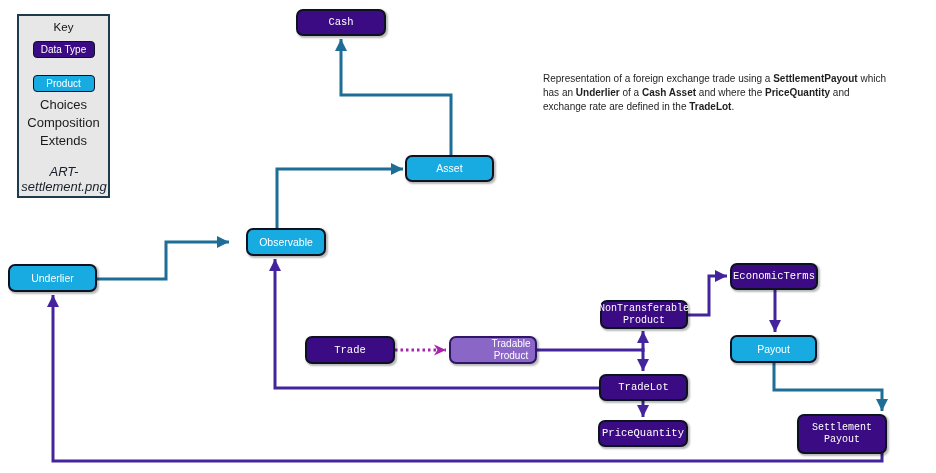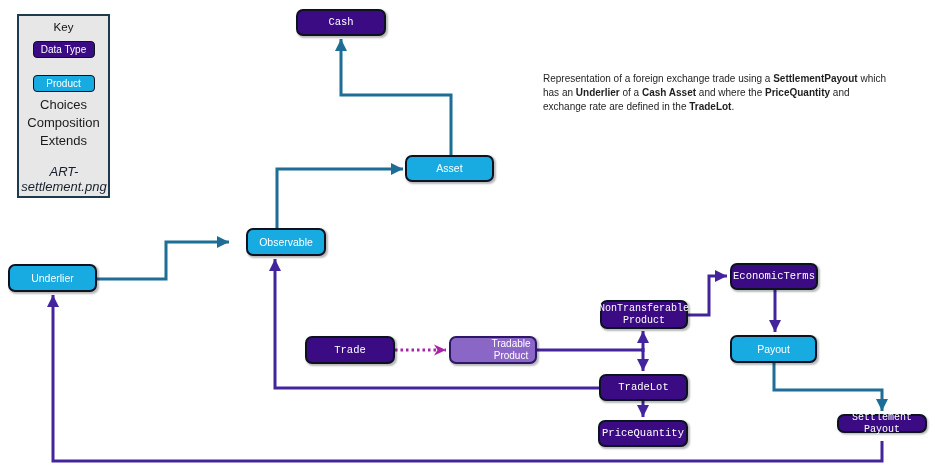--- a/index.html
+++ b/index.html
@@ -98,16 +98,16 @@
   <div class="node choice" style="left:8px;top:264px;width:89px;height:28px;">Underlier</div>
   <div class="node data-type" style="left:305px;top:336px;width:90px;height:28px;">Trade</div>
   <div class="node tradable small" style="left:449px;top:336px;width:88px;height:28px;">Tradable
 Product</div>
   <div class="node data-type small" style="left:600px;top:300px;width:88px;height:29px;">NonTransferable
 Product</div>
   <div class="node data-type" style="left:730px;top:263px;width:88px;height:27px;">EconomicTerms</div>
   <div class="node data-type" style="left:599px;top:374px;width:89px;height:27px;">TradeLot</div>
   <div class="node data-type" style="left:598px;top:420px;width:90px;height:27px;">PriceQuantity</div>
   <div class="node choice" style="left:730px;top:335px;width:87px;height:28px;">Payout</div>
-  <div class="node data-type small" style="left:837px;top:414px;width:90px;height:19px;">Settlement
+  <div class="node data-type small" style="left:797px;top:414px;width:90px;height:40px;">Settlement
 Payout</div>
 
 </div>
 
 </body></html>

